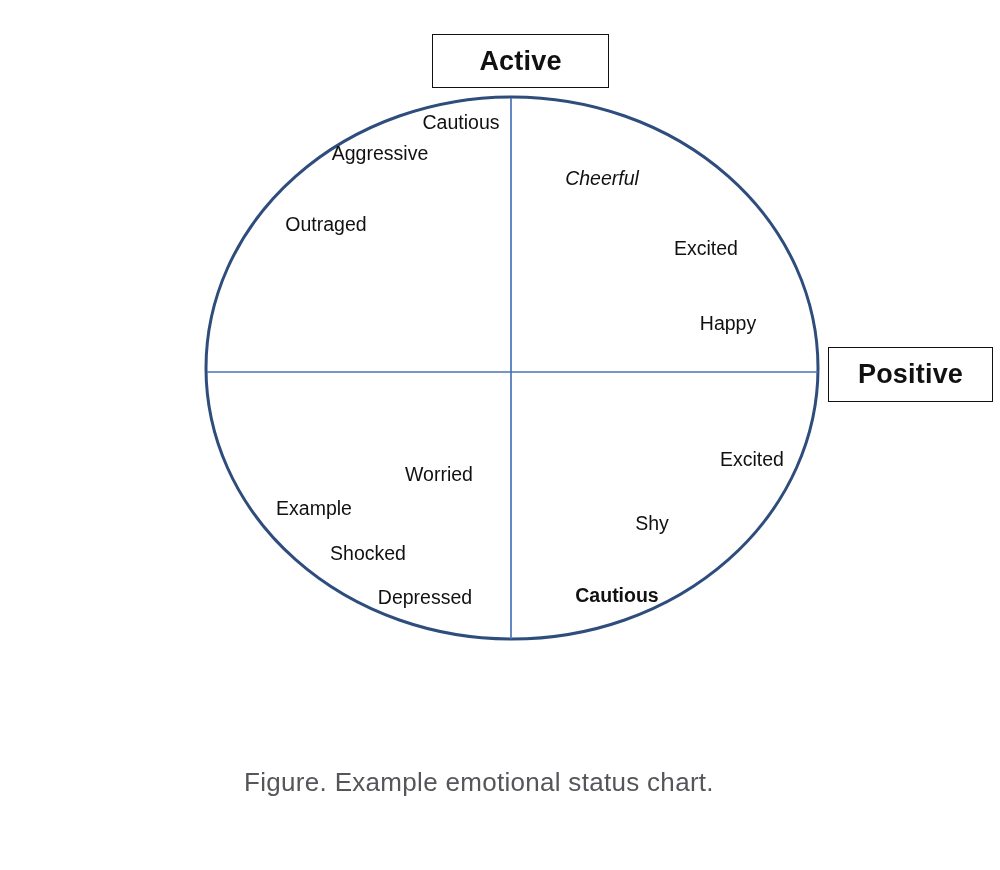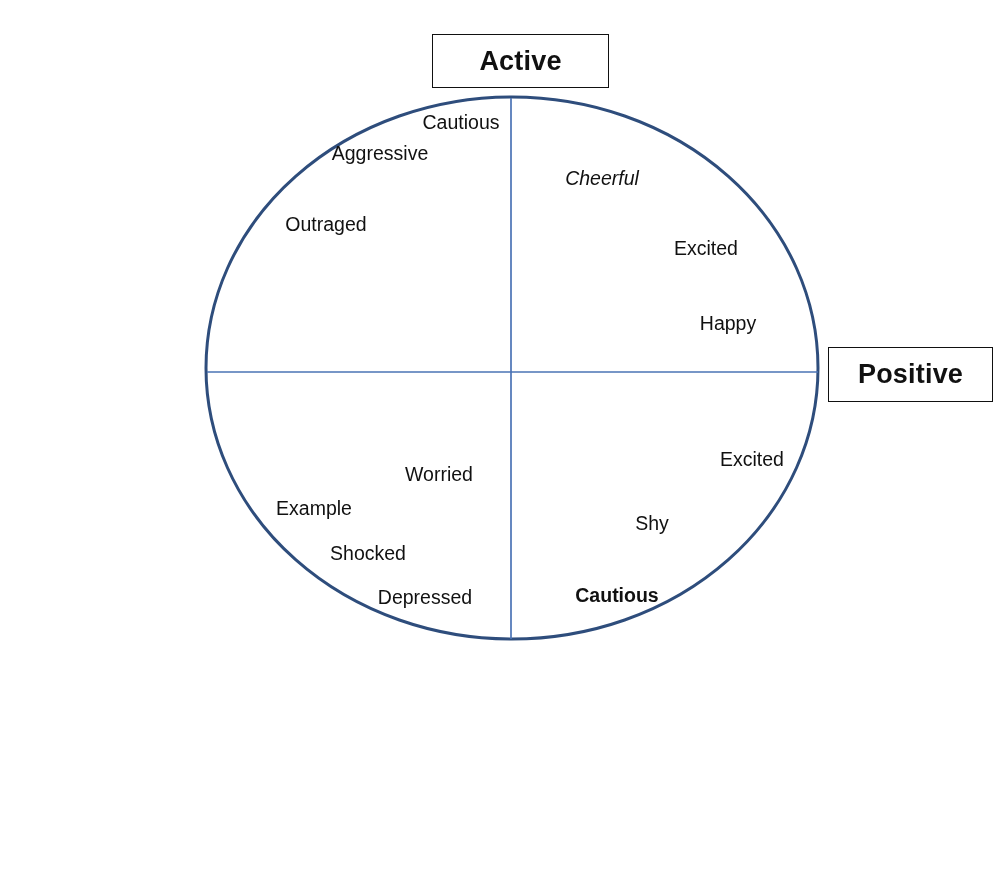--- a/index.html
+++ b/index.html
@@ -82,14 +82,15 @@
       <span class="emotion" style="left: 728px; top: 323px;">Happy</span>
       <span class="emotion" style="left: 439px; top: 474px;">Worried</span>
       <span class="emotion" style="left: 314px; top: 508px;">Example</span>
       <span class="emotion" style="left: 359px; top: 553px; margin-left: 9px;">Shocked</span>
       <span class="emotion" style="left: 425px; top: 597px;">Depressed</span>
       <span class="emotion" style="left: 752px; top: 459px;">Excited</span>
       <span class="emotion" style="left: 652px; top: 523px;">Shy</span>
       <span class="emotion" style="left: 617px; top: 595px; font-weight: bold;">Cautious</span>
     </div>
 
+  <div class="caption">Figure. Example emotional status chart.</div>
 
 </div>
 
 </body></html>

